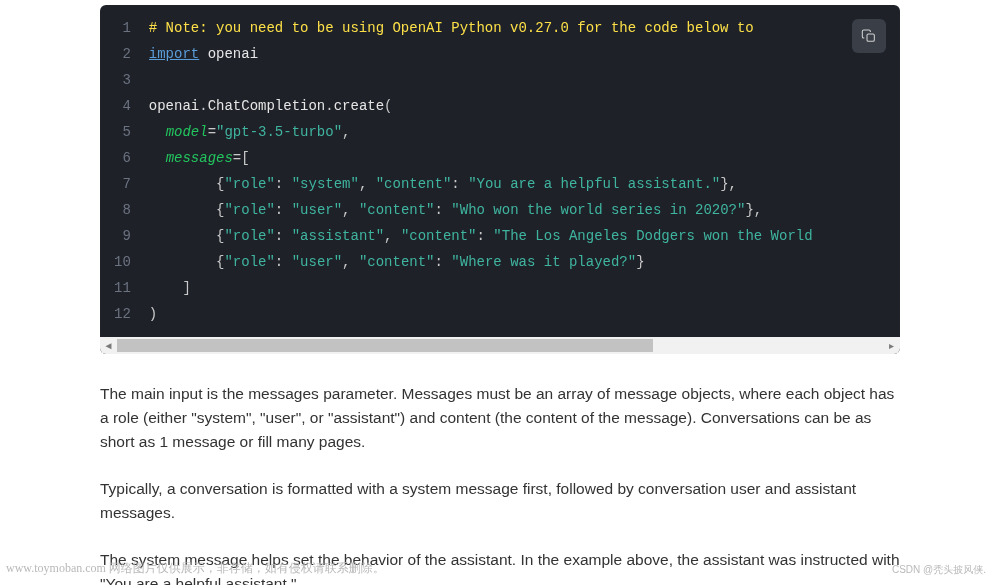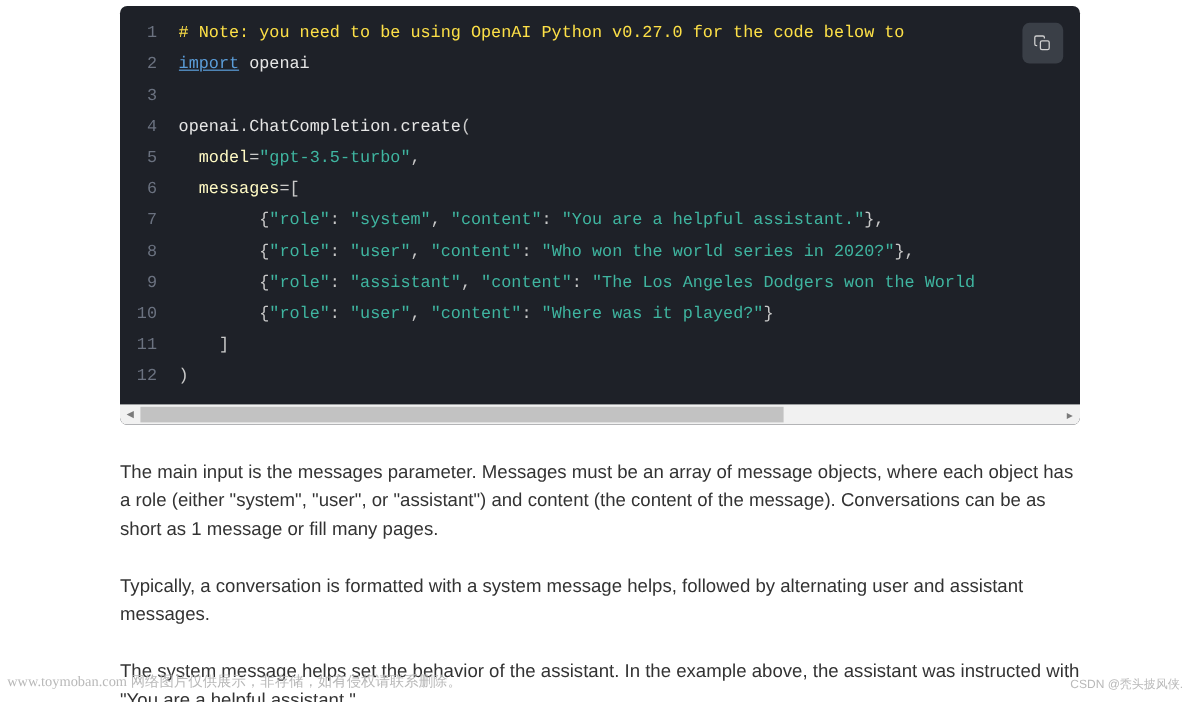--- a/index.html
+++ b/index.html
@@ -51,21 +51,21 @@
       overflow: hidden;
     }
     .code-lines .line {
       height: 26px;
       white-space: pre;
     }
     .tok-comment { color: #fde047; }
     .tok-keyword { color: #5b9dd9; text-decoration: underline; }
     .tok-ident { color: #e6e6e6; }
     .tok-func { color: #e6e6e6; }
-    .tok-param { color: #fef9c3; }
+    .tok-param { color: #22c55e; font-style: italic; }
     .tok-string { color: #3fb5a0; }
     .tok-punct { color: #c9c9c9; }
     .copy-btn {
       position: absolute;
       top: 14px;
       right: 14px;
       width: 34px;
       height: 34px;
       border-radius: 6px;
       background: #3a3f47;
@@ -175,20 +175,20 @@
       <div class="hscroll-arrow left">◄</div>
       <div class="hscroll-track">
         <div class="hscroll-thumb"></div>
       </div>
       <div class="hscroll-arrow right">▸</div>
     </div>
   </div>
 
   <div class="body-text">
     <p>The main input is the messages parameter. Messages must be an array of message objects, where each object has a role (either "system", "user", or "assistant") and content (the content of the message). Conversations can be as short as 1 message or fill many pages.</p>
-    <p>Typically, a conversation is formatted with a system message helps, followed by alternating user and assistant messages.</p>
+    <p>Typically, a conversation is formatted with a system message first, followed by conversation user and assistant messages.</p>
     <p>The system message helps set the behavior of the assistant. In the example above, the assistant was instructed with "You are a helpful assistant."</p>
   </div>
 
 </div>
 
 <div class="watermark-left">www.toymoban.com  网络图片仅供展示，非存储，如有侵权请联系删除。</div>
 <div class="watermark-right">CSDN @秃头披风侠.</div>
 
 </body></html>

